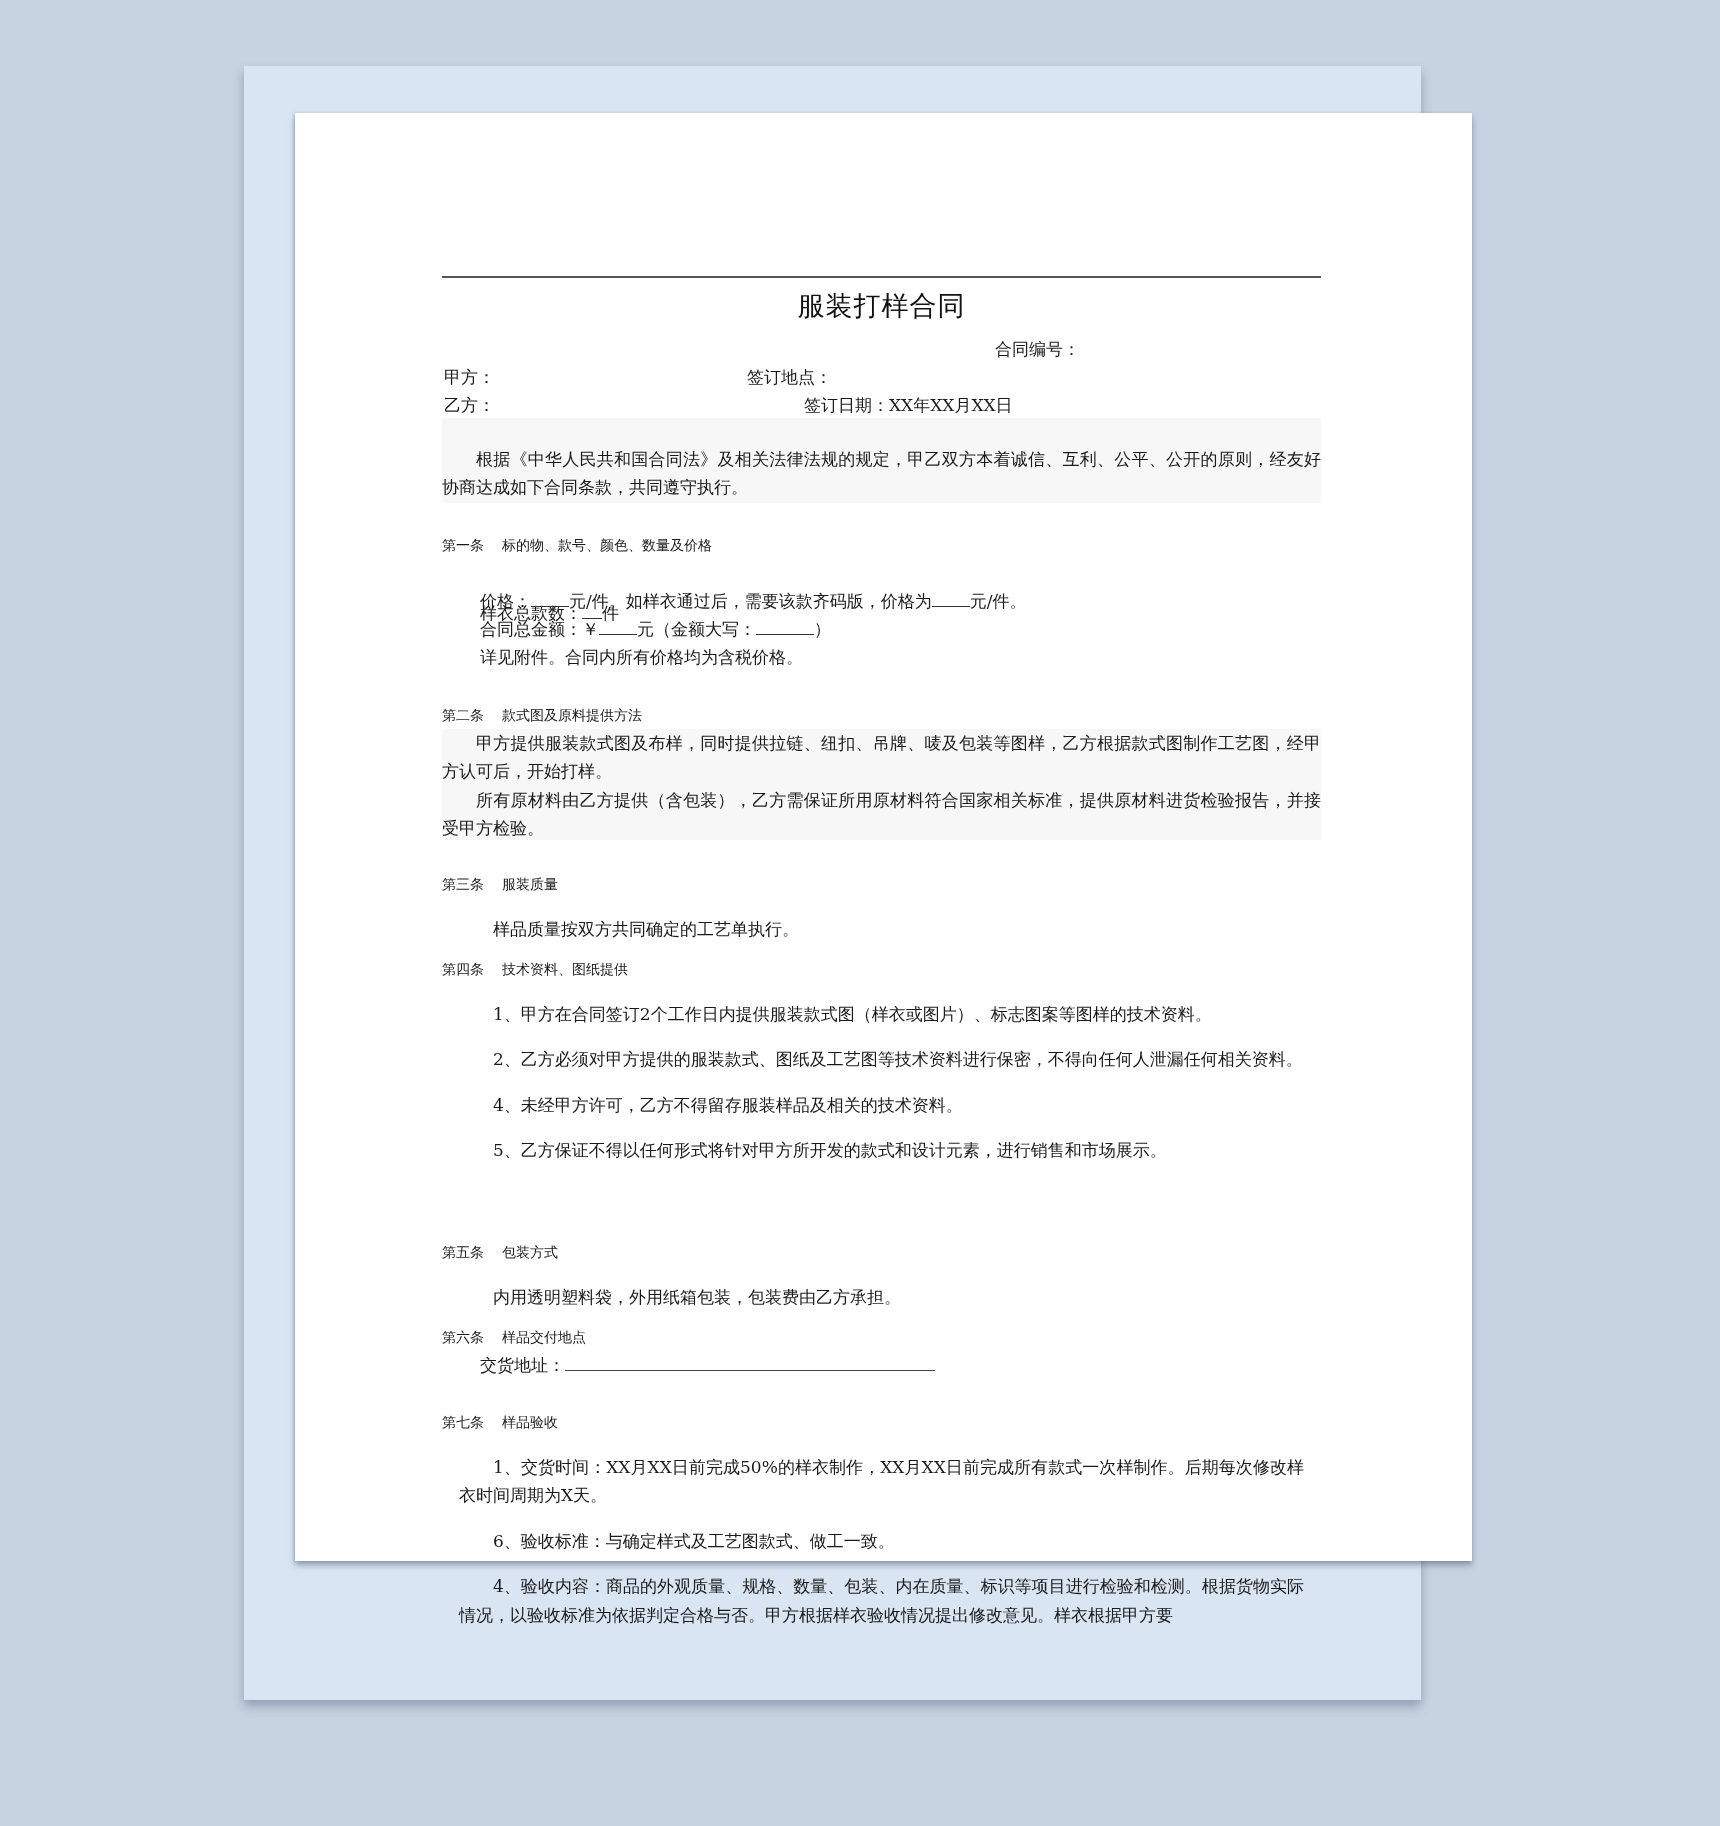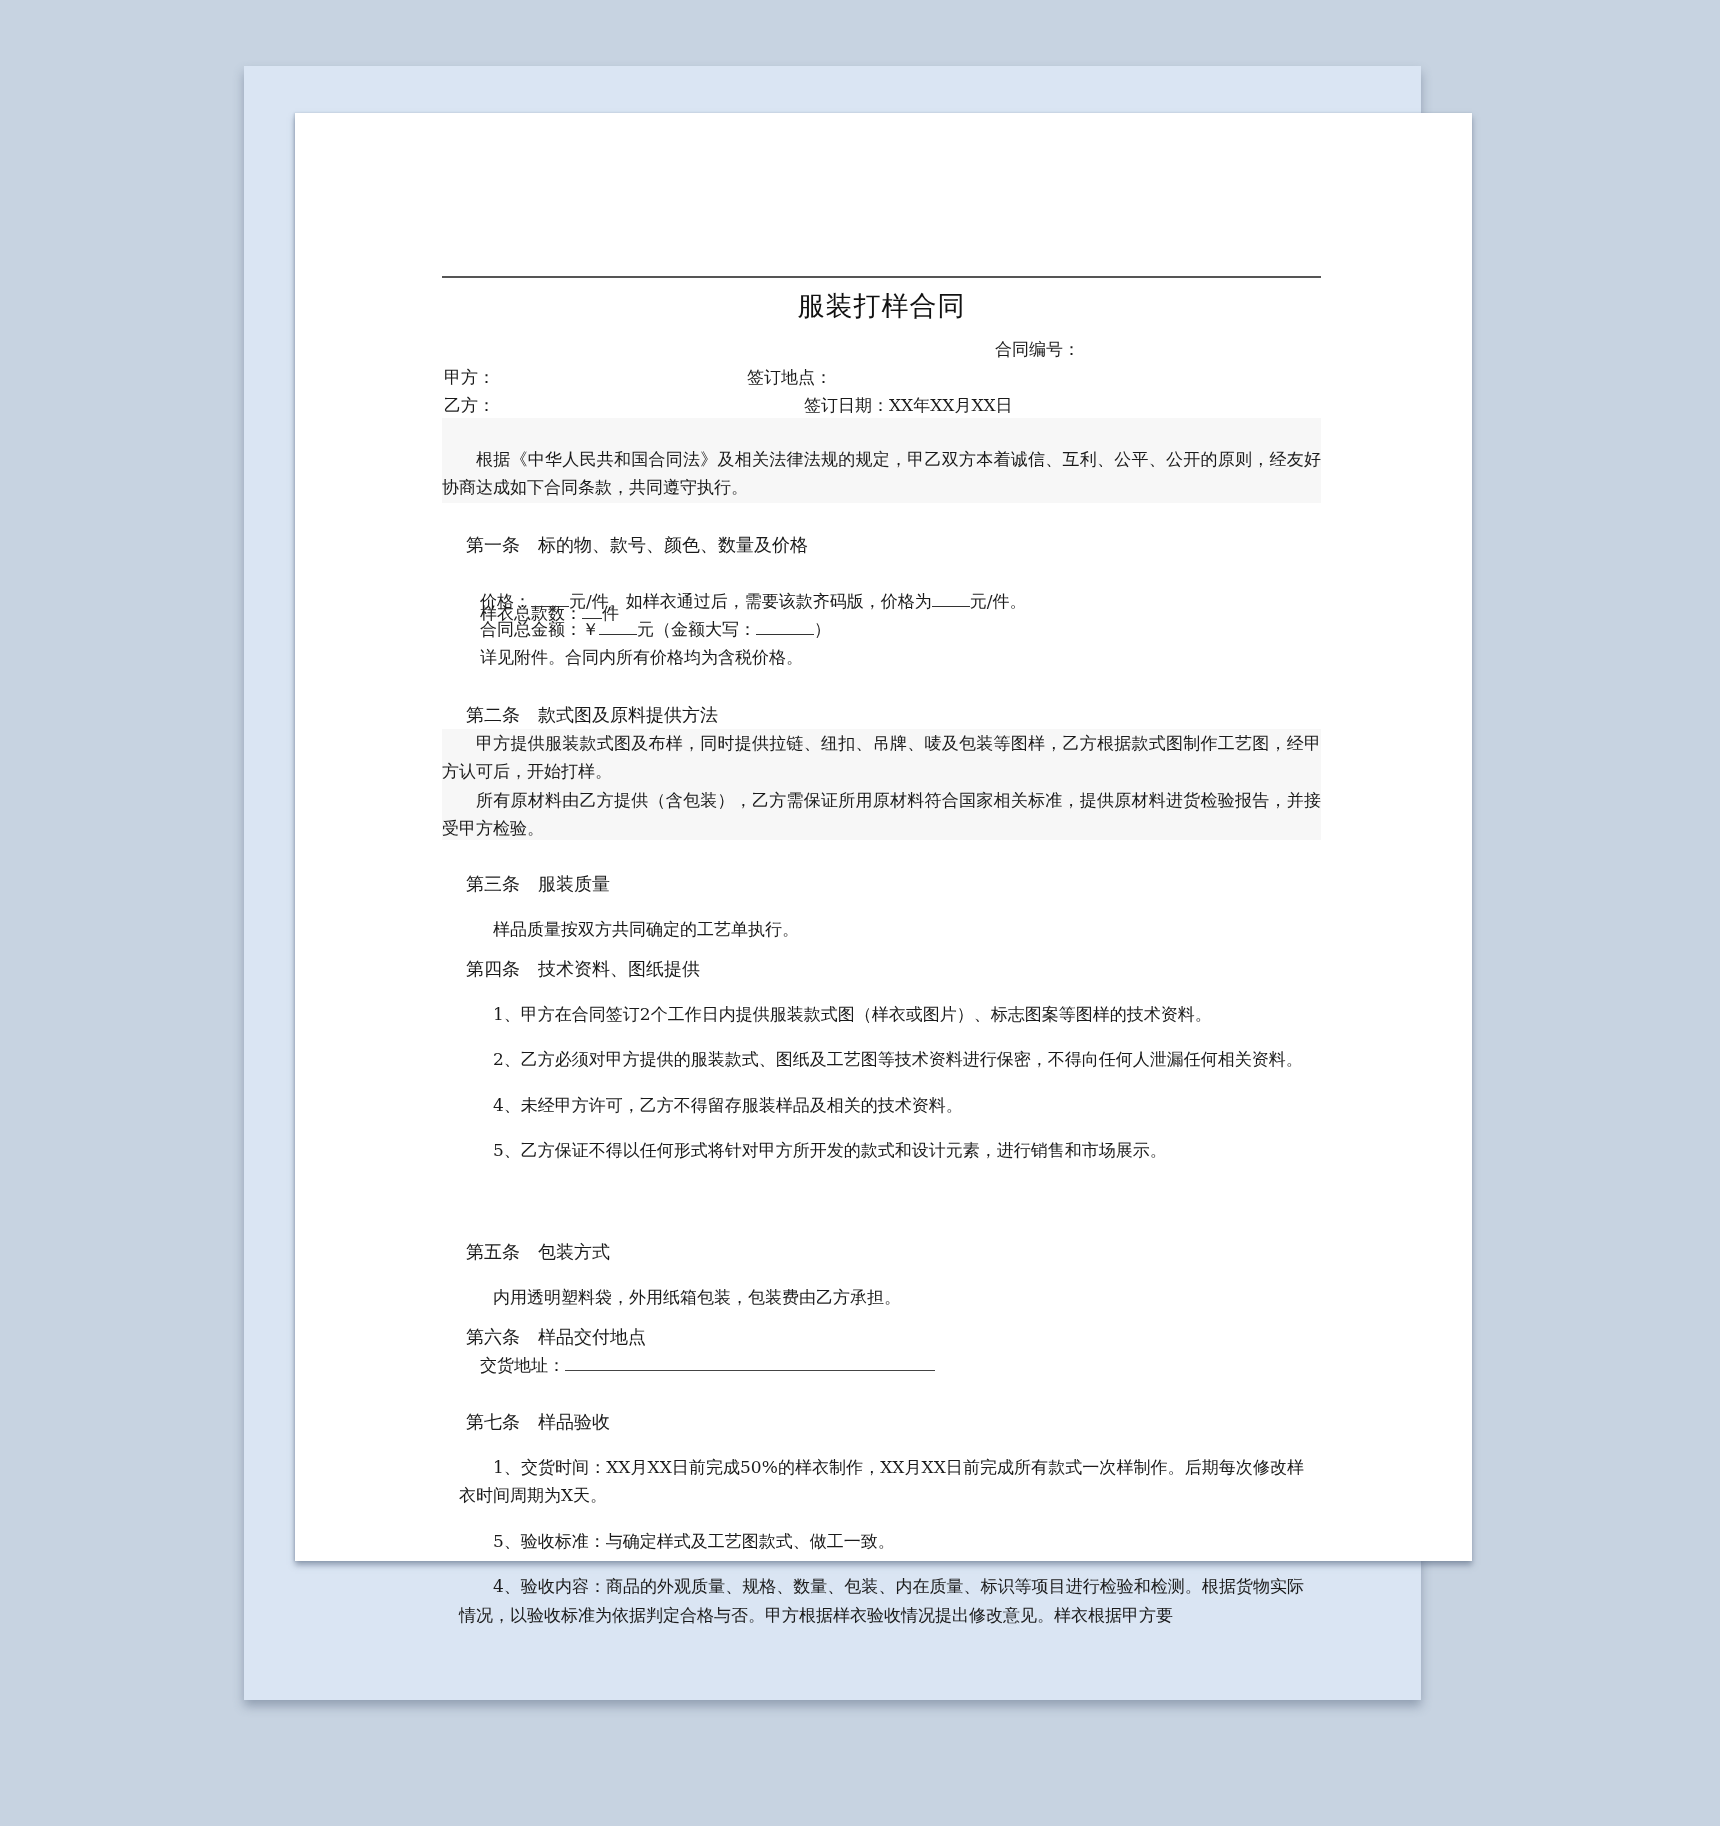--- a/index.html
+++ b/index.html
@@ -29,21 +29,21 @@
     position: absolute; left: 0; top: 163px; width: 879px; height: 2px; background: #555;
   }
   .title {
     position: absolute; left: 0; top: 175px; width: 879px; text-align: center;
     font-size: 27px; letter-spacing: 1px; color: #111;
   }
   .line { position: absolute; font-size: 17px; white-space: nowrap; line-height: 28px; }
   .shade { position: absolute; left: 0; width: 879px; background: #f7f7f7; }
   .para { position: absolute; left: 0; width: 879px; font-size: 17px; line-height: 28.4px; text-align: justify; }
   .para p { margin: 0; text-indent: 2em; }
-  .heading { position: absolute; left: 0; font-size: 18px; line-height: 28px; white-space: nowrap; margin-left: 24px; }
+  .heading { position: absolute; left: 0; font-size: 14px; line-height: 28px; white-space: nowrap; }
   .heading .num { margin-right: 18px; }
   .item { position: absolute; left: 0; width: 879px; font-size: 17px; line-height: 28.4px; }
   .item p { margin: 17px; text-indent: 2em; text-align: justify; }
   .blank { display: inline-block; border-bottom: 1.5px solid #333; height: 18px; vertical-align: baseline; }
   .addr-line { display: inline-block; width: 370px; border-bottom: 1.5px solid #444; height: 18px; vertical-align: baseline; }
 </style>
 </head>
 <body>
 
 <div class="back-sheet"></div>
@@ -117,18 +117,18 @@
     </div>
     <div class="line" style="left:38px; top:1238px;">
       <span>交货地址：</span><span class="addr-line"></span>
     </div>
 
     <div class="heading" style="top:1295px;">
       <span class="num">第七条</span><span>样品验收</span>
     </div>
     <div class="item" style="top:1323px;">
       <p>1、交货时间：XX月XX日前完成50%的样衣制作，XX月XX日前完成所有款式一次样制作。后期每次修改样衣时间周期为X天。</p>
-      <p>5、验收标准：与确定样式及工艺图款式、做工一致。</p>
+      <p>6、验收标准：与确定样式及工艺图款式、做工一致。</p>
       <p>4、验收内容：商品的外观质量、规格、数量、包装、内在质量、标识等项目进行检验和检测。根据货物实际情况，以验收标准为依据判定合格与否。甲方根据样衣验收情况提出修改意见。样衣根据甲方要</p>
     </div>
 
   </div>
 </div>
 
 </body></html>

